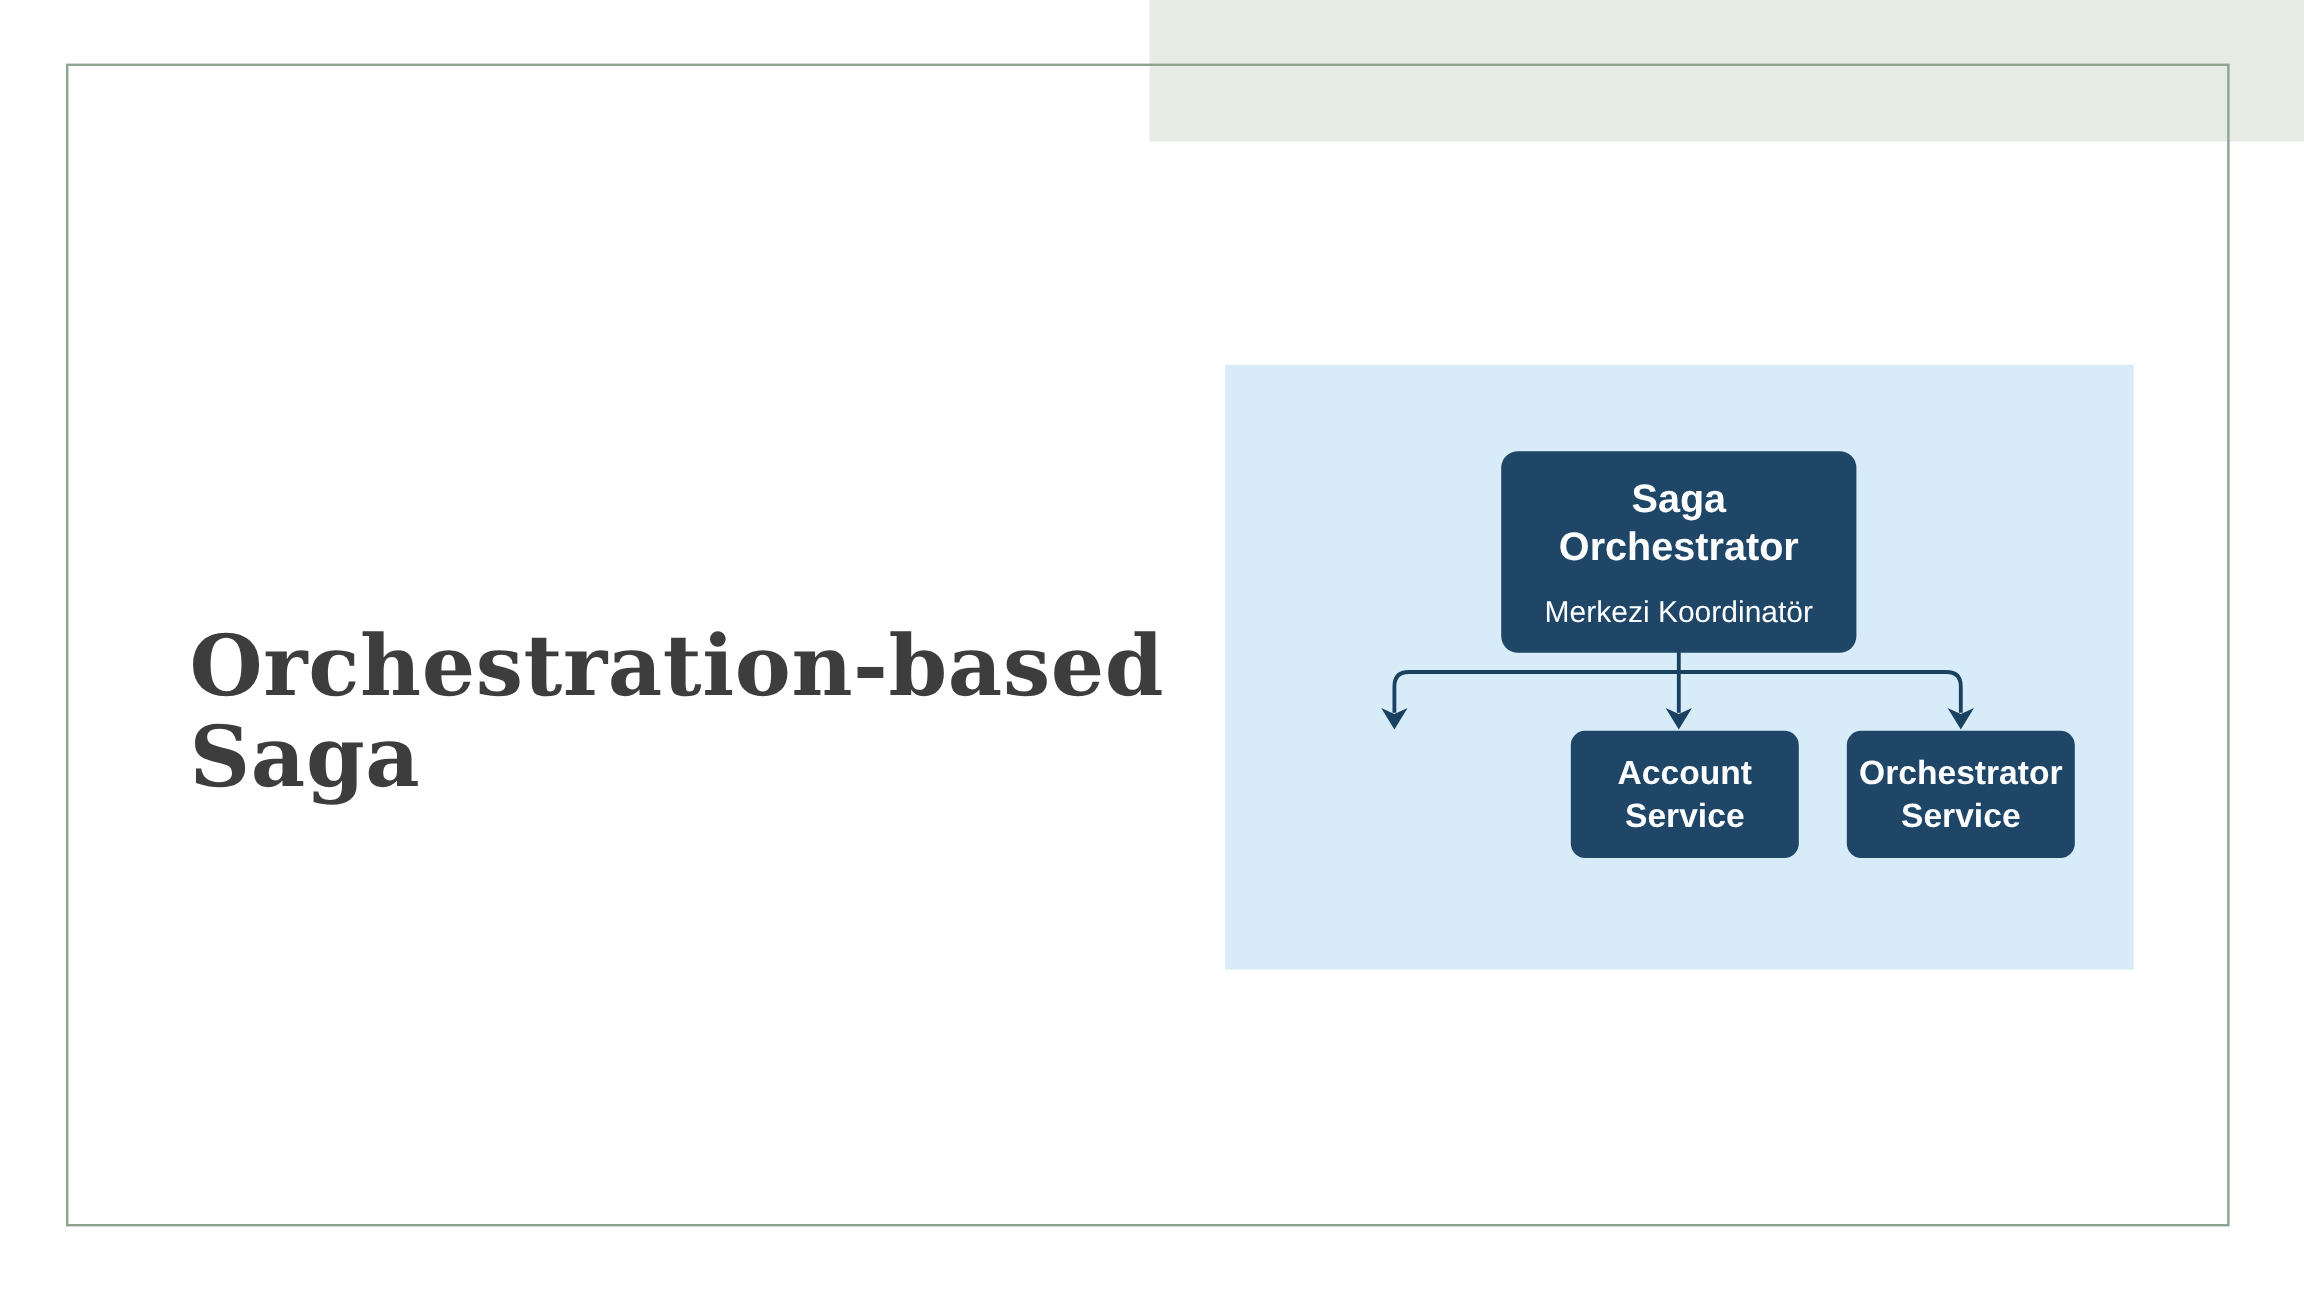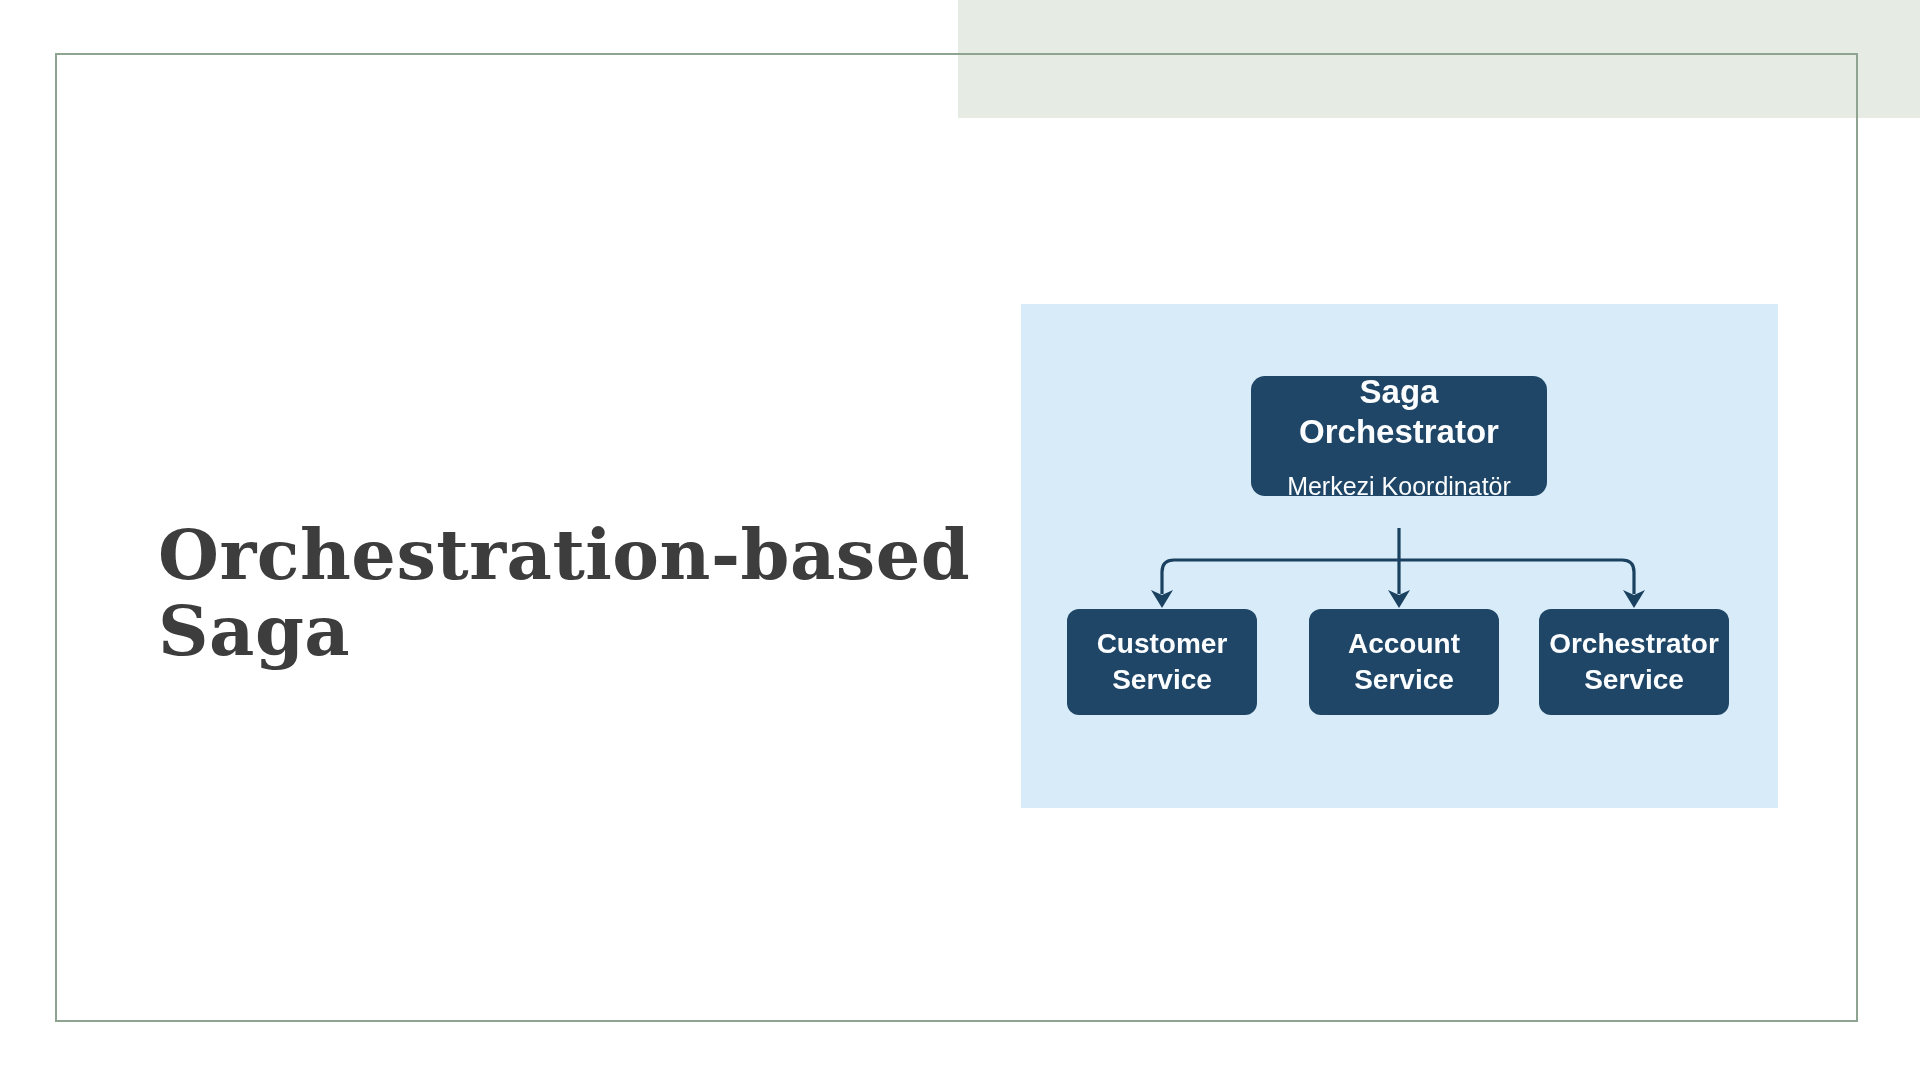--- a/index.html
+++ b/index.html
@@ -67,21 +67,21 @@
     display: flex;
     flex-direction: column;
     align-items: center;
     justify-content: center;
     text-align: center;
   }
   .orchestrator-node {
     left: 230px;
     top: 72px;
     width: 296px;
-    height: 120px;
+    height: 168px;
     border-radius: 14px;
     padding: 0 24px;
   }
   .orchestrator-title {
     font-size: 33px;
     font-weight: bold;
     line-height: 40px;
   }
   .orchestrator-subtitle {
     font-size: 25px;
@@ -148,23 +148,20 @@
       <polygon points="130,286 141,291 152,286 141,304"></polygon>
       <polygon points="367,286 378,291 389,286 378,304"></polygon>
       <polygon points="602,286 613,291 624,286 613,304"></polygon>
     </svg>
 
     <div class="node orchestrator-node">
       <div class="orchestrator-title">Saga Orchestrator</div>
       <div class="orchestrator-subtitle">Merkezi Koordinatör</div>
     </div>
 
-    <div class="node service-node pos-0">
-      <div>Customer Service</div>
-    </div>
     <div class="node service-node pos-1">
       <div>Account Service</div>
     </div>
     <div class="node service-node pos-2">
       <div>Orchestrator Service</div>
     </div>
 
   </div>
 
 </div>

